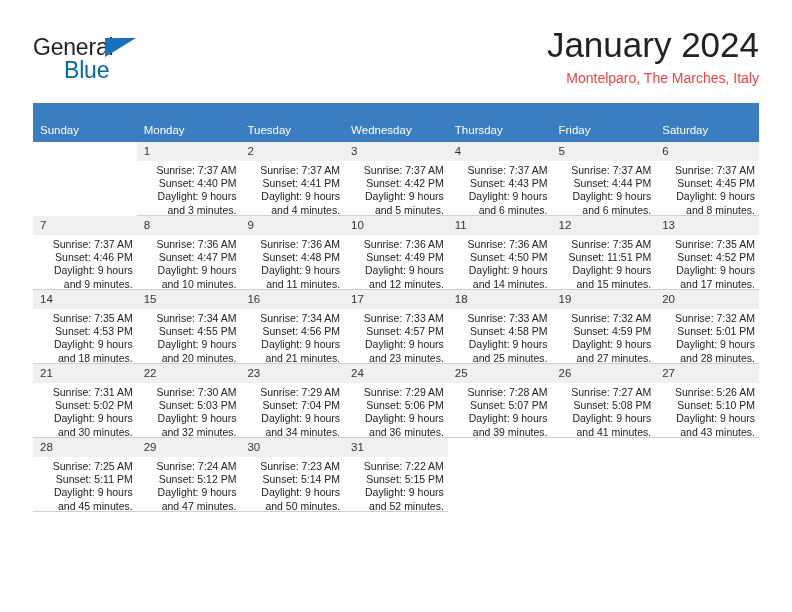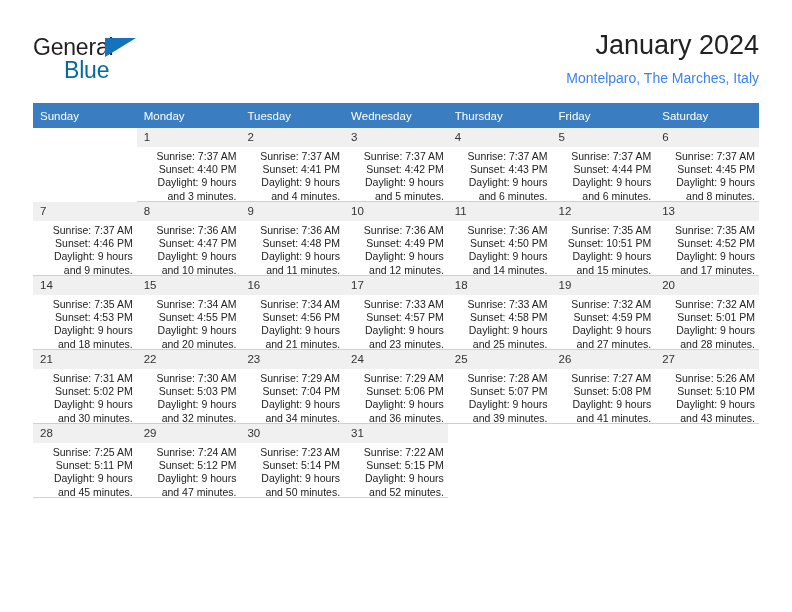--- a/index.html
+++ b/index.html
@@ -66,49 +66,49 @@
     line-height: 26px;
   }
 
   .title-block {
     position: absolute;
     right: 0;
     top: 0;
     text-align: right;
   }
   .cal-title {
-    font-size: 27px;
+    font-size: 35px;
     color: #222222;
     line-height: 34px;
     white-space: nowrap;
   }
   .cal-subtitle {
     font-size: 14px;
-    color: #3b82f6;
+    color: #ef4444;
     line-height: 20px;
     margin-top: 6px;
     white-space: nowrap;
   }
 
   
   .calendar {
     position: absolute;
     left: 33px;
     top: 103px;
     width: 726px;
     border-collapse: collapse;
     table-layout: fixed;
   }
   .calendar th {
     background: #3a7dc0;
     color: #ffffff;
     font-size: 11.5px;
     font-weight: normal;
     text-align: left;
-    padding: 5px 0 5px 7px;
+    padding: 19px 0 5px 7px;
     height: 15px;
     border: none;
   }
   .calendar td {
     vertical-align: top;
     padding: 0;
     border: none;
     width: 103.7px;
     height: 74px;
   }
@@ -295,21 +295,21 @@
                 <div>Sunset: 4:50 PM</div>
                 <div class="wrap">Daylight: 9 hours and 14 minutes.</div>
               </div>
             </div>
           </td>
           <td>
             <div class="cell-inner cell-filled">
               <span class="daynum">12</span>
               <div class="cell-info">
                 <div>Sunrise: 7:35 AM</div>
-                <div>Sunset: 10:51 PM</div>
+                <div>Sunset: 11:51 PM</div>
                 <div class="wrap">Daylight: 9 hours and 15 minutes.</div>
               </div>
             </div>
           </td>
           <td>
             <div class="cell-inner cell-filled">
               <span class="daynum">13</span>
               <div class="cell-info">
                 <div>Sunrise: 7:35 AM</div>
                 <div>Sunset: 4:52 PM</div>

